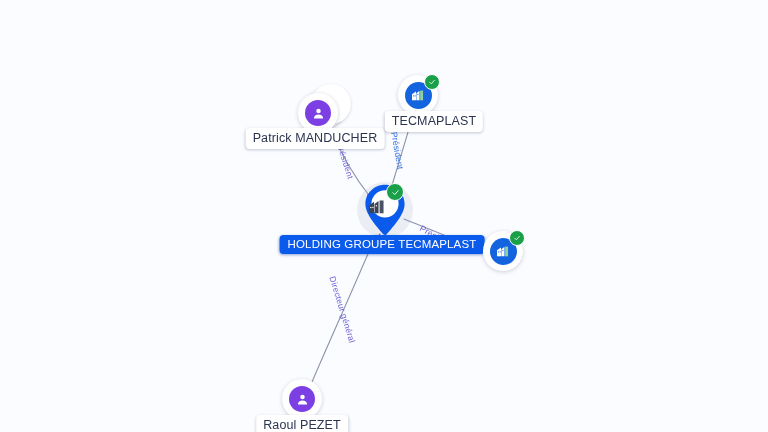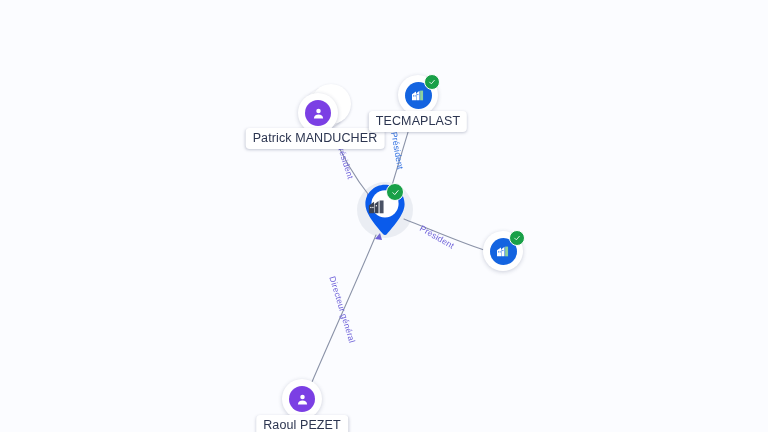--- a/index.html
+++ b/index.html
@@ -169,21 +169,21 @@
           <rect x="11" y="10.6" width="1.5" height="1.5" fill="#1464e0"></rect>
         </svg>
       </div>
       <div class="badge">
         <svg viewBox="0 0 24 24">
             <polyline points="5,12.5 10,17.5 19,7"></polyline>
           </svg>
       </div>
     </div>
   </div>
-  <div class="lab" style="left:418px;top:111px;">TECMAPLAST</div>
+  <div class="lab" style="left:434px;top:111px;">TECMAPLAST</div>
 
   <div class="node" style="left:385px;top:212px;">
     <div class="pin-wrap">
       <div class="pin-halo"></div>
       <div class="pin">
         <svg viewBox="0 0 44 54">
           <path fill="#0a5beb" d="M22 2c11 0 19.6 8.6 19.6 19.3 0 10.5-12.6 23.7-17.6 29.8a2.6 2.6 0 0 1-4 0C15 45 2.4 31.8 2.4 21.3 2.4 10.6 11 2 22 2z"></path>
           <circle cx="22" cy="21" r="13.6" fill="#ffffff"></circle>
         </svg>
       </div>
@@ -197,20 +197,21 @@
           <rect x="10" y="10.6" width="1.4" height="1.4" fill="#ffffff"></rect>
         </svg>
       </div>
       <div class="pin-badge">
         <svg viewBox="0 0 24 24">
             <polyline points="5,12.5 10,17.5 19,7"></polyline>
           </svg>
       </div>
     </div>
   </div>
+  <div class="lab lab-primary" style="left:382px;top:235px;">HOLDING GROUPE TECMAPLAST</div>
 
   <div class="node" style="left:503px;top:251px;">
     <div class="ring">
       <div class="comp">
         <svg viewBox="0 0 24 24">
           <path fill="#ffffff" d="M3 20V11l6-4.4V20z"></path>
           <path fill="#ffffff" d="M9.6 20V9.2l4.6-3.4V20z"></path>
           <rect x="15.2" y="5.4" width="4.4" height="14.6" fill="#8fd19e"></rect>
           <rect x="4.6" y="12.6" width="1.5" height="1.5" fill="#1464e0"></rect>
           <rect x="7" y="12.6" width="1.5" height="1.5" fill="#1464e0"></rect>

